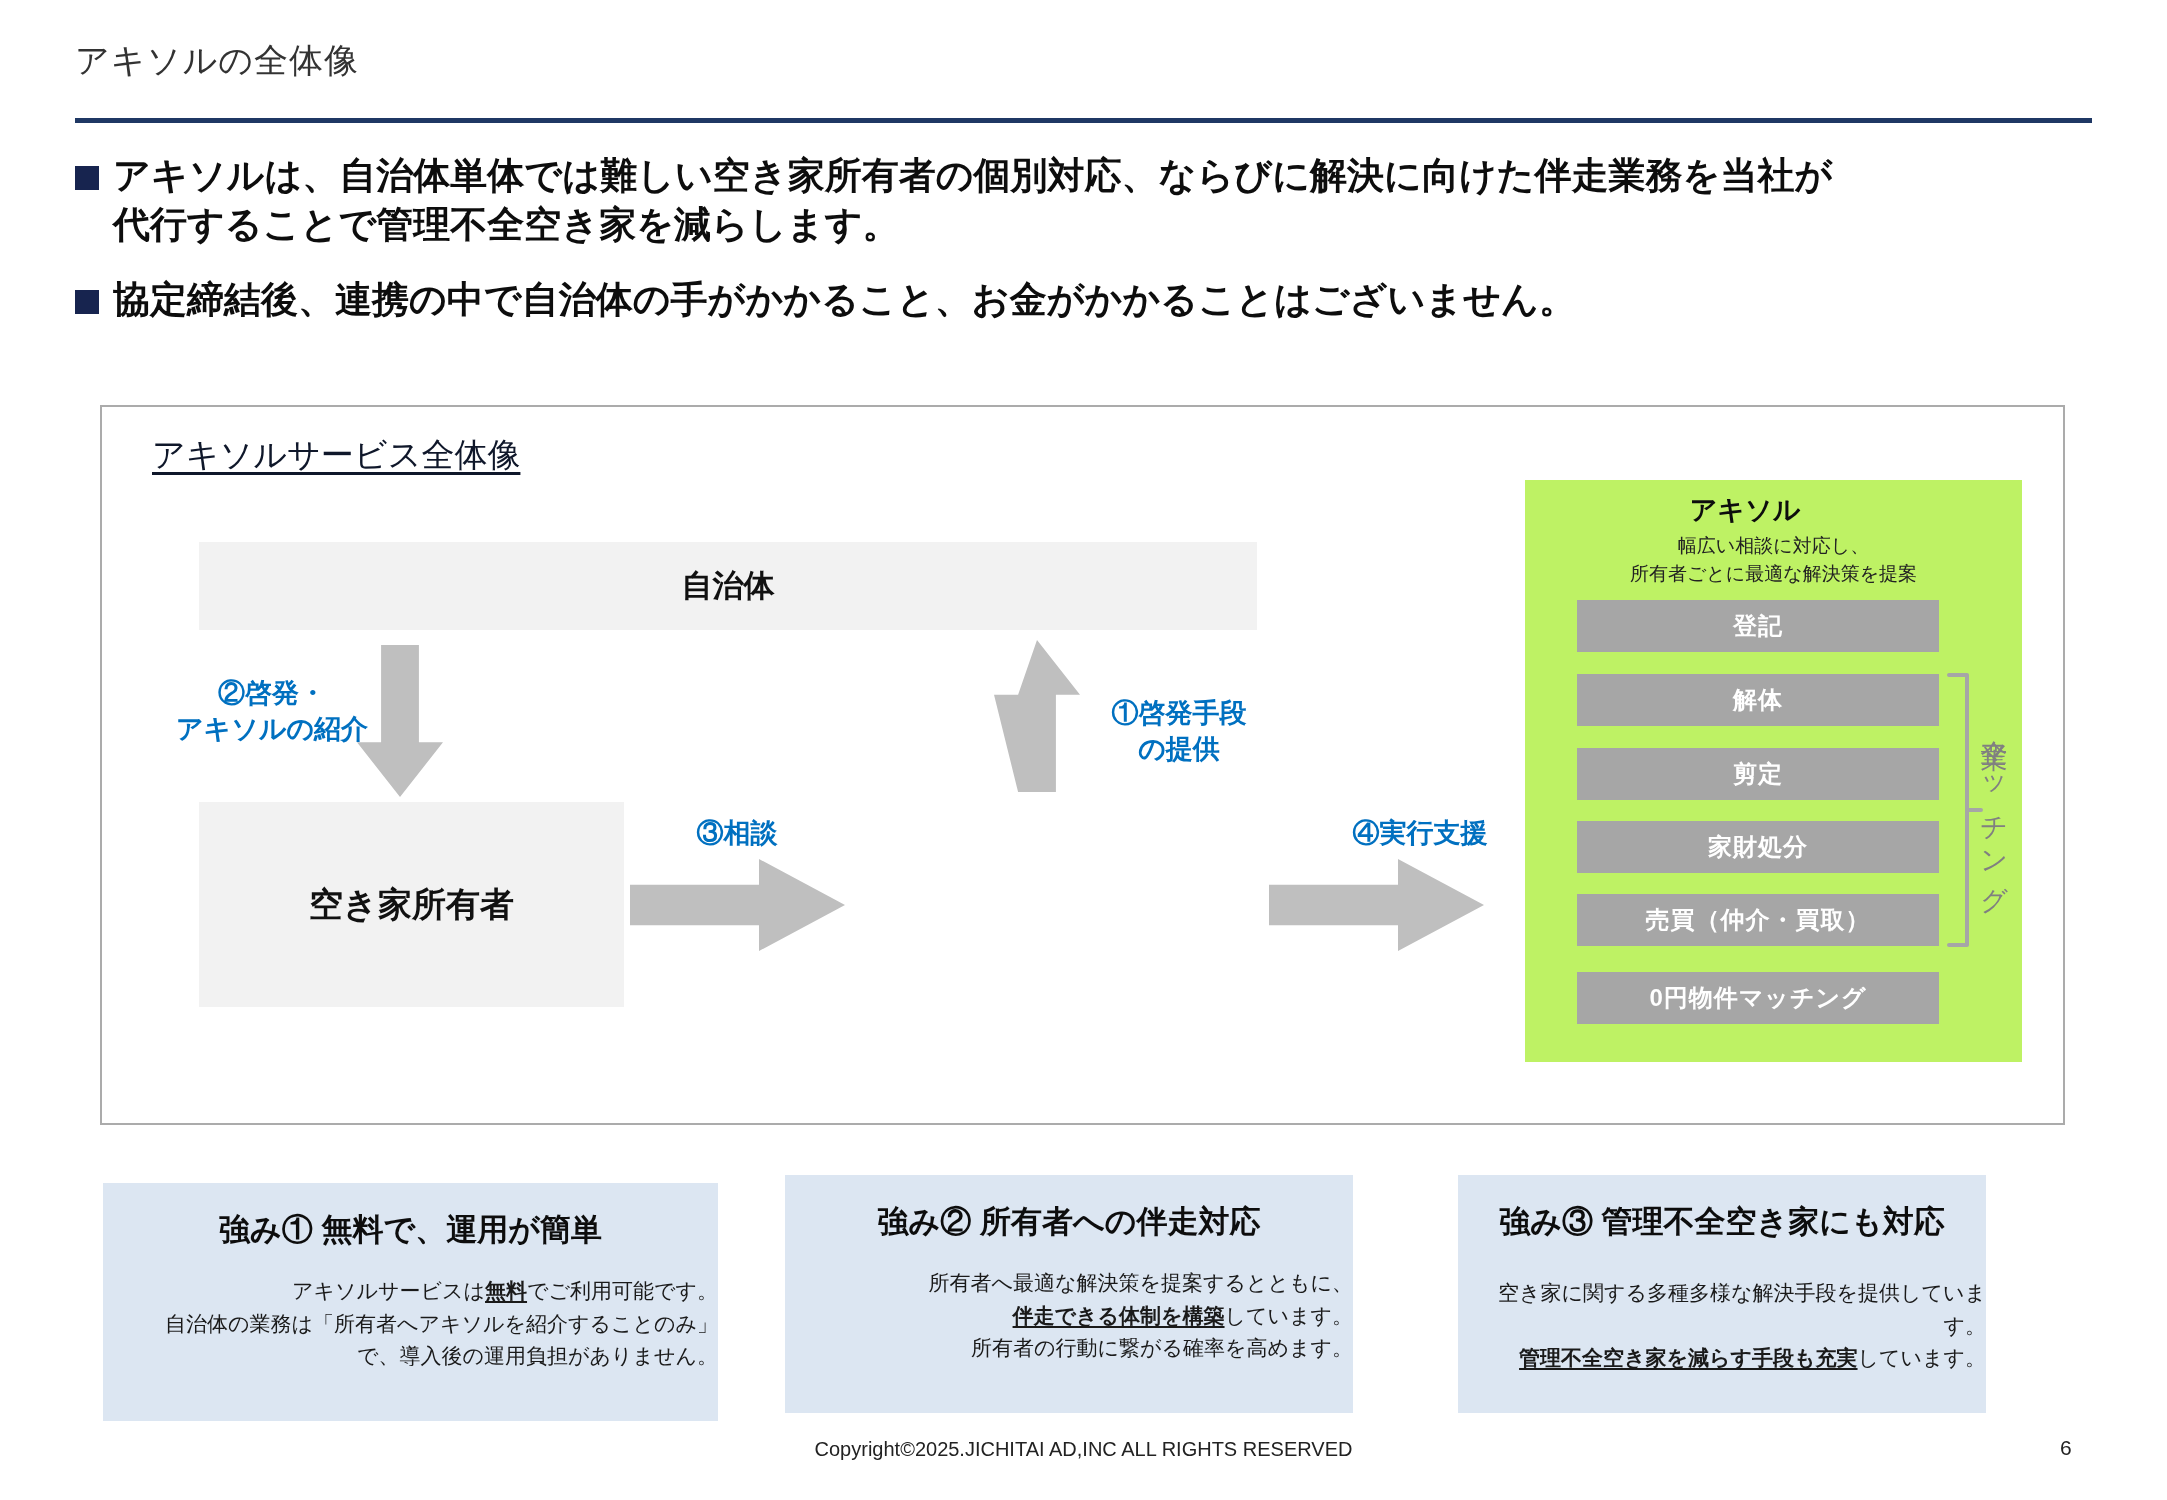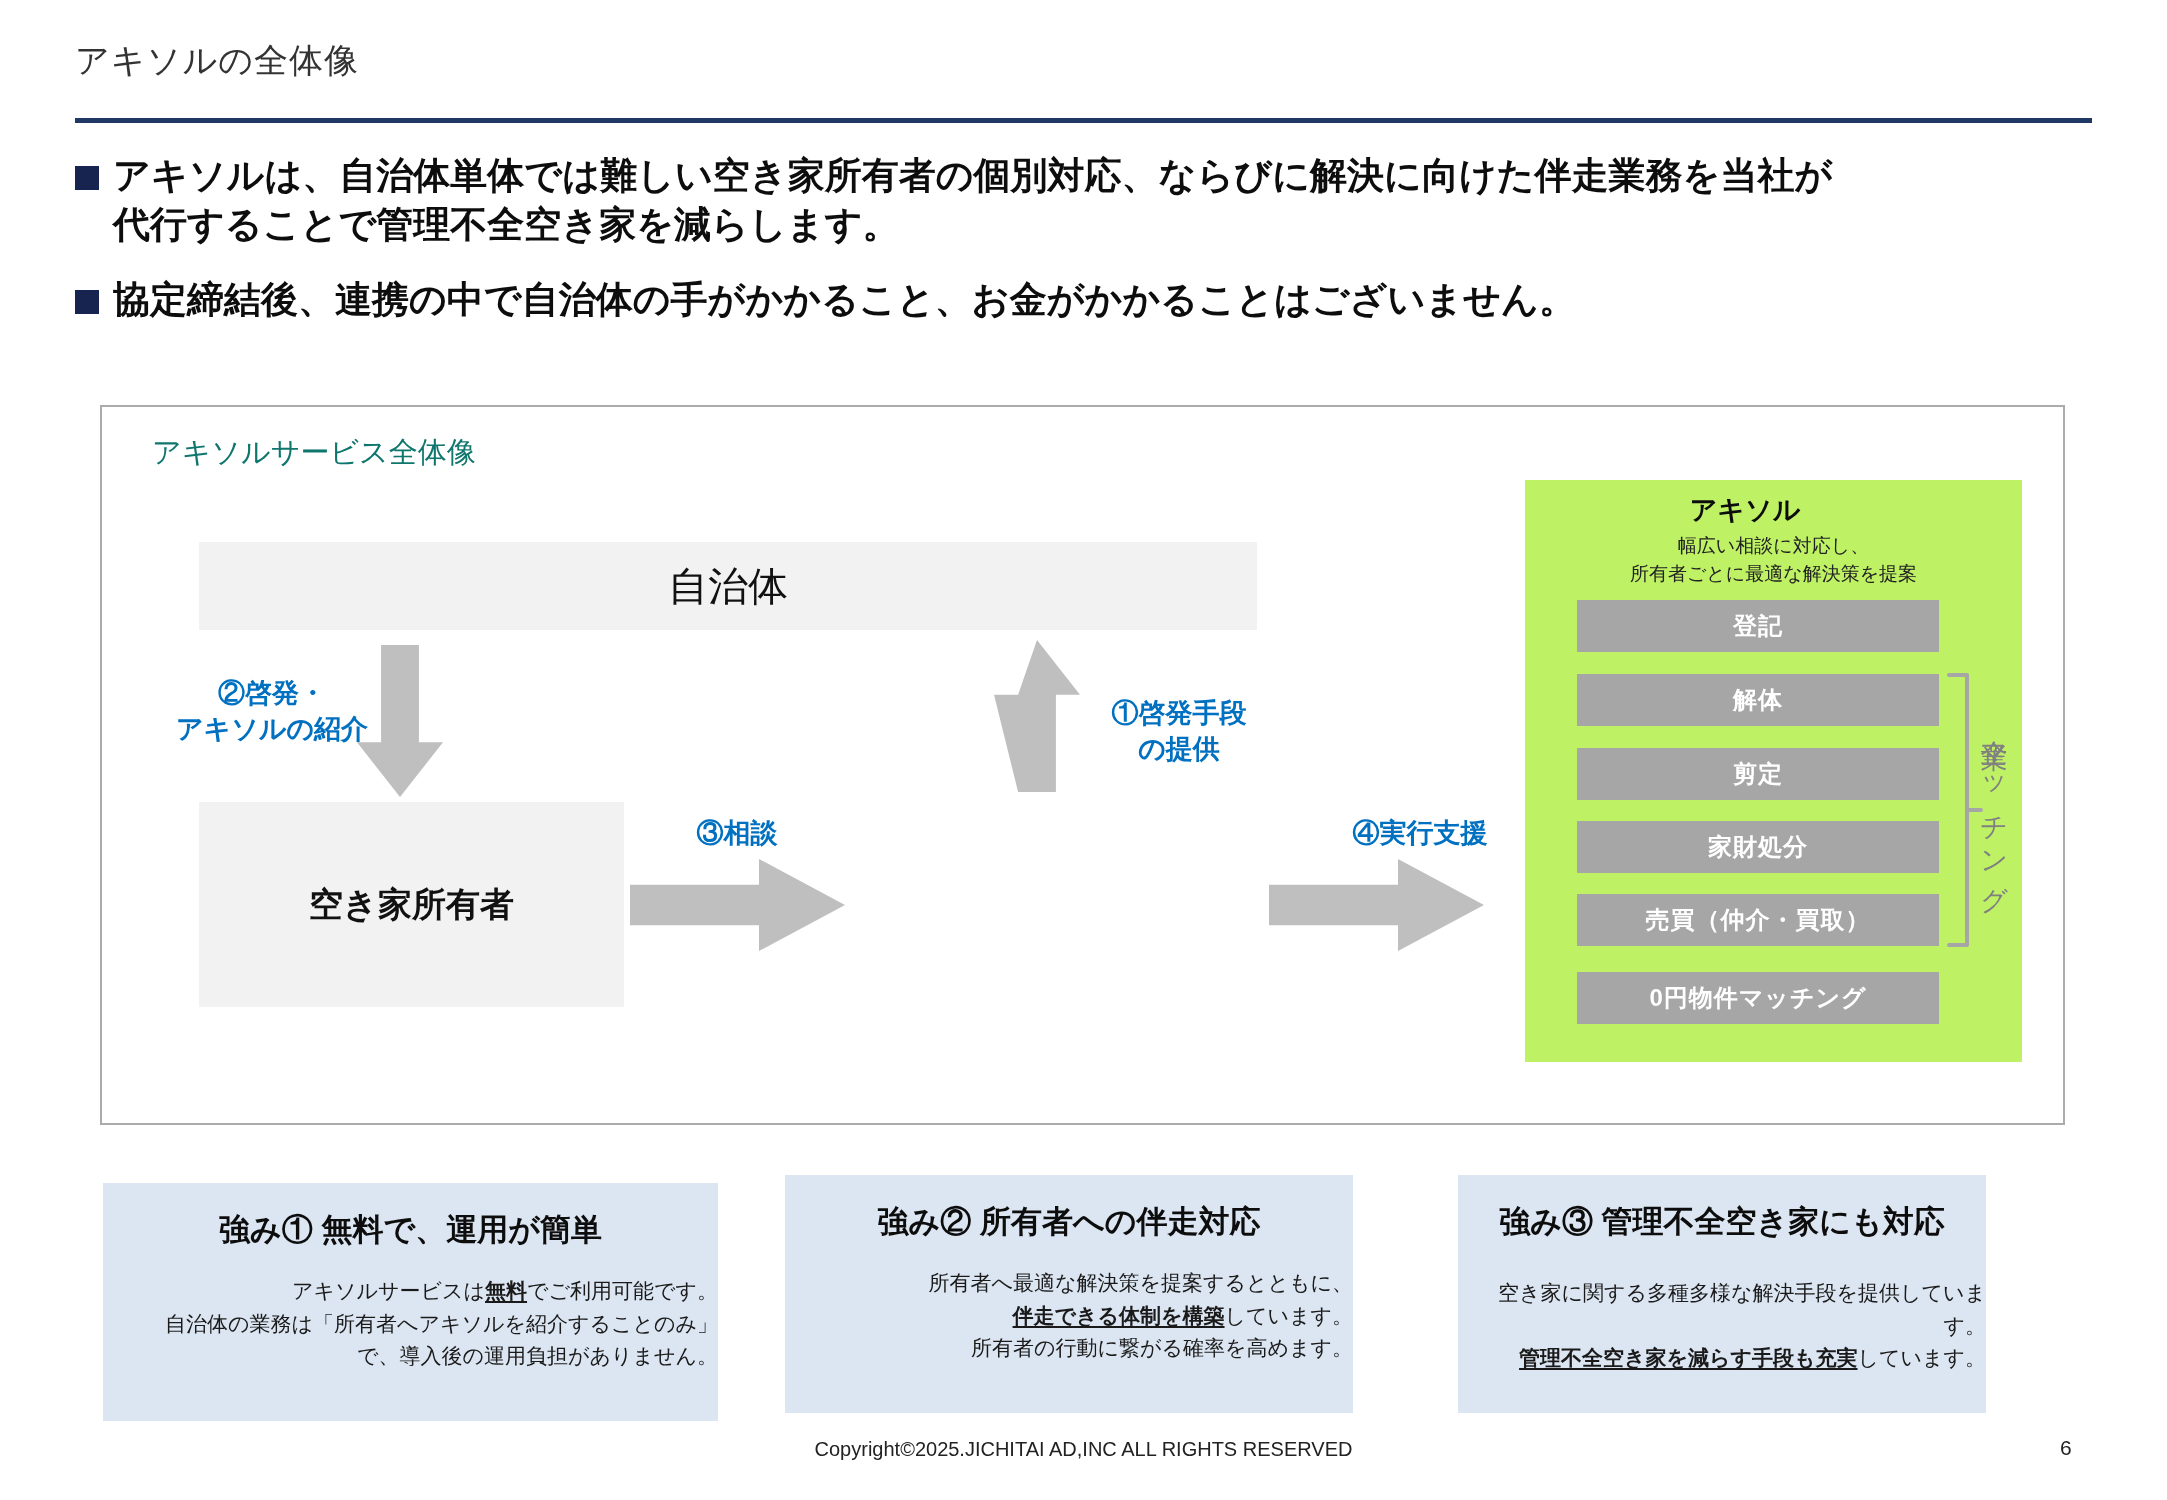--- a/index.html
+++ b/index.html
@@ -9,24 +9,24 @@
 
   .slide-title{position:absolute;left:75px;top:38px;font-size:34px;color:#333;letter-spacing:1px;}
   .title-rule{position:absolute;left:75px;top:118px;width:2017px;height:5px;background:#1F3864;}
 
   .bullets{position:absolute;left:75px;top:152px;width:1990px;}
   .bullet-item{display:flex;align-items:flex-start;margin-bottom:26px;}
   .bullet-marker{flex:0 0 auto;width:24px;height:24px;background:#17244f;margin:14px 14px 0 0;}
   .bullet-text{font-size:37px;font-weight:bold;color:#0d0d0d;line-height:1.32;}
 
   .diagram{position:absolute;left:100px;top:405px;width:1965px;height:720px;border:2px solid #ababab;background:#ffffff;}
-  .diagram-heading{position:absolute;left:50px;top:26px;font-size:29px;color:#0f766e;text-underline-offset:6px;}
+  .diagram-heading{position:absolute;left:50px;top:26px;font-size:33px;color:#0f172a;text-decoration:underline;text-underline-offset:6px;}
 
   .gray-box{position:absolute;background:#F2F2F2;display:flex;align-items:center;justify-content:center;}
-  .municipality{left:97px;top:135px;width:1058px;height:88px;font-size:40px;font-weight:normal;color:#111;}
+  .municipality{left:97px;top:135px;width:1058px;height:88px;font-size:31px;font-weight:bold;color:#111;}
   .owner{left:97px;top:395px;width:425px;height:205px;font-size:34px;font-weight:bold;color:#111;}
   .consult{left:745px;top:395px;width:412px;height:205px;flex-direction:column;justify-content:center;text-align:center;}
   .consult-title{font-size:31px;font-weight:bold;color:#0d0d0d;margin-bottom:10px;}
   .consult-desc{font-size:21px;color:#222;line-height:1.45;}
 
   .arrow{position:absolute;background:#BFBFBF;}
   .arrow-down{left:255px;top:238px;width:86px;height:152px;
     clip-path:polygon(28% 0,72% 0,72% 64%,100% 64%,50% 100%,0 64%,28% 64%);}
   .arrow-up{left:892px;top:233px;width:86px;height:152px;
     clip-path:polygon(50% 0,100% 36%,72% 36%,72% 100%,28% 100%,0 36%,28% 36%);}

